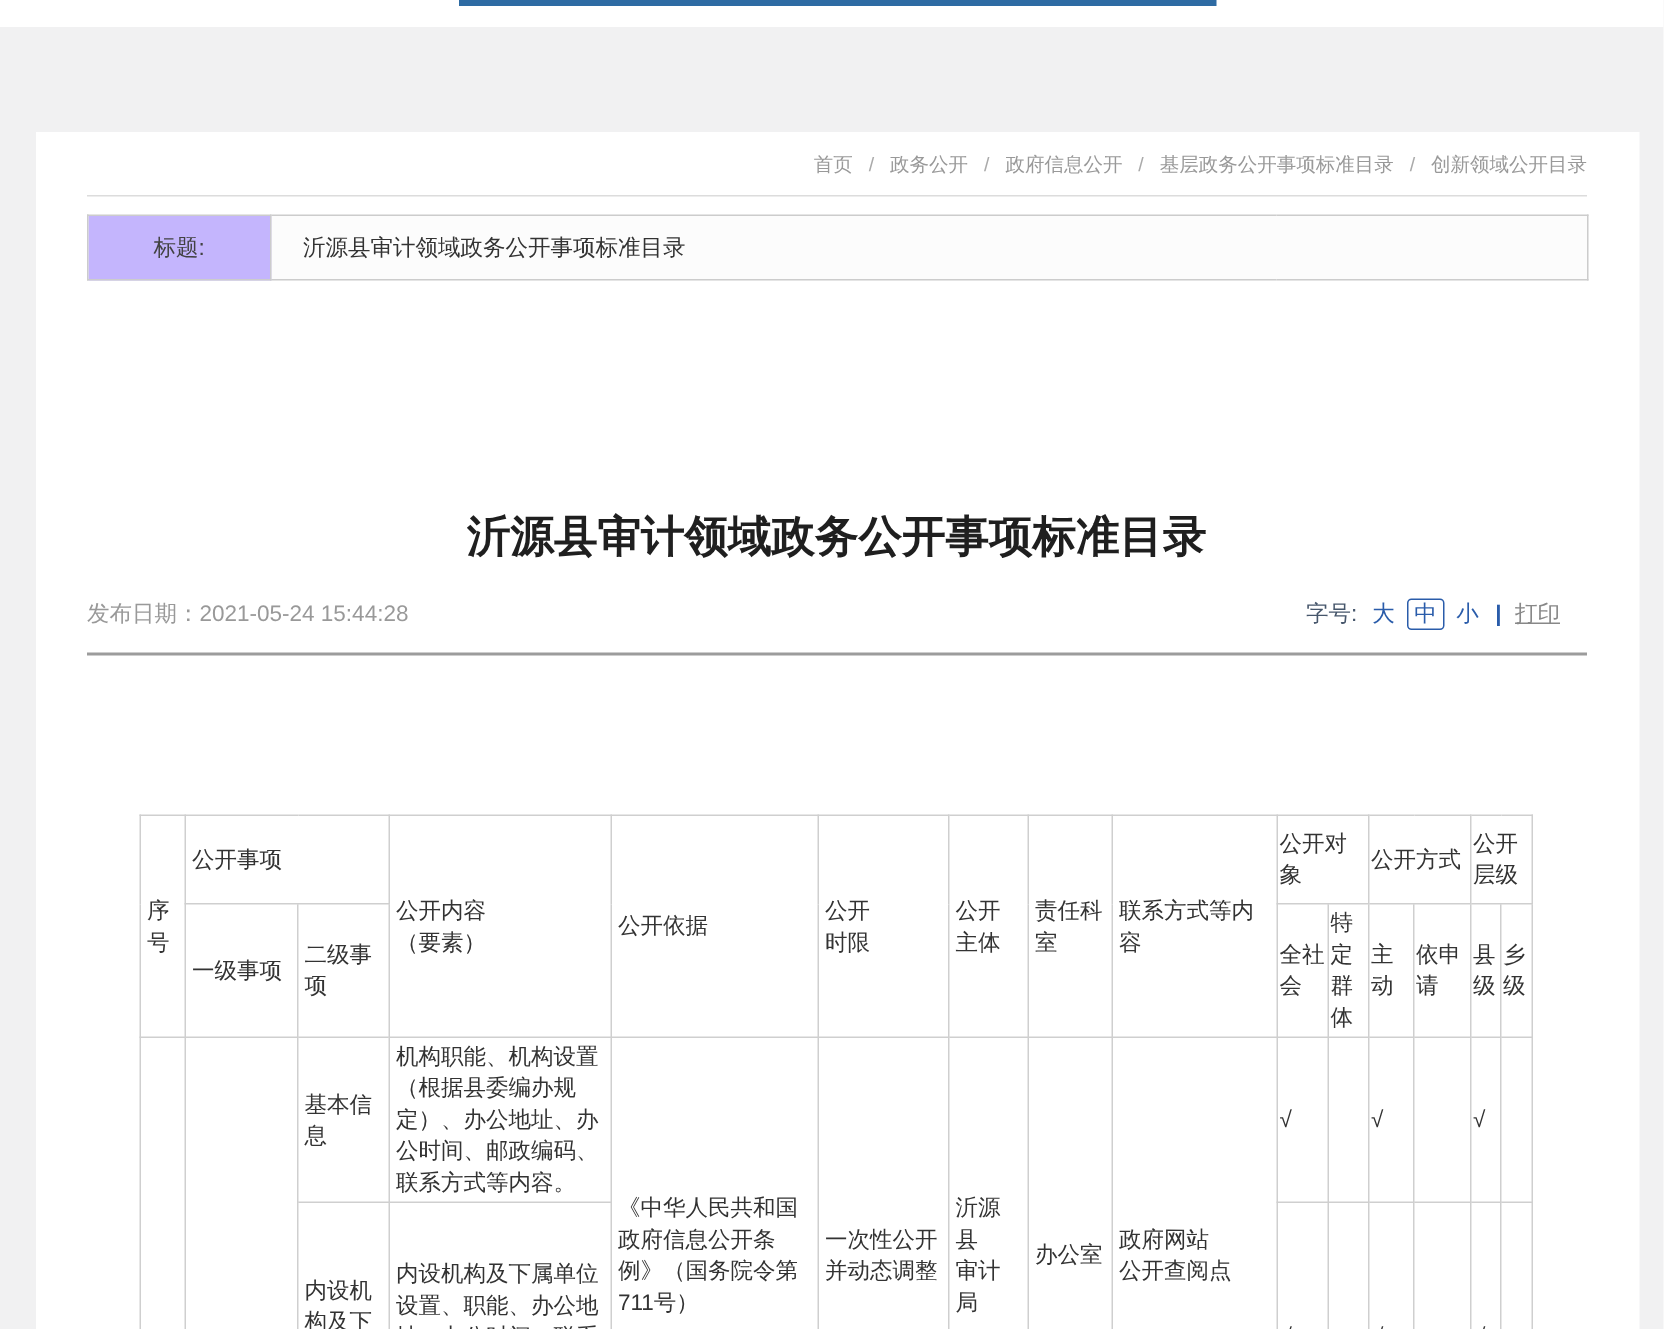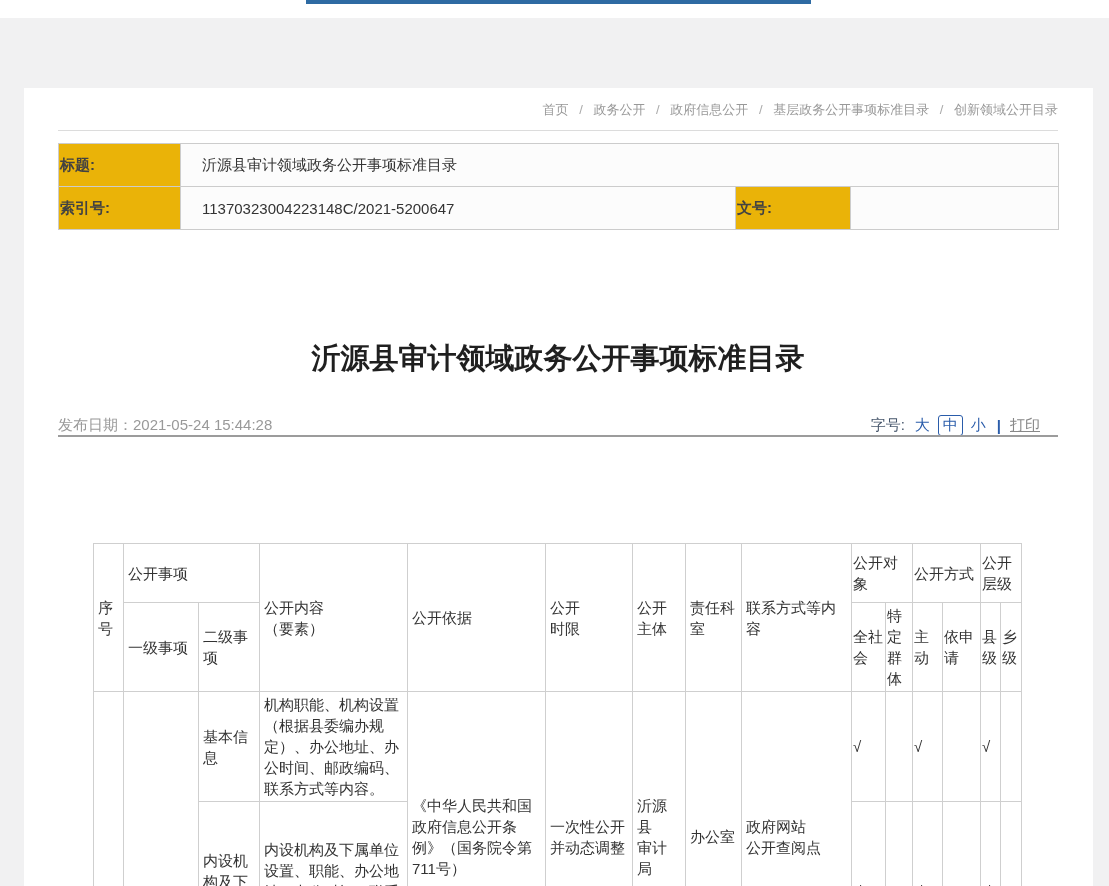--- a/index.html
+++ b/index.html
@@ -13,28 +13,28 @@
   
   .breadcrumb{position:absolute;left:34px;top:13px;width:1000px;font-size:13px;color:#999;text-align:right;}
   .breadcrumb .crumb{color:#999;cursor:pointer;}
   .breadcrumb .sep{color:#aaa;margin:0 7px;}
   .divider1{position:absolute;left:34px;top:42px;width:1000px;height:1px;background:#dcdcdc;}
 
   
   .meta-wrap{position:absolute;left:34px;top:55px;width:1000px;}
   table.meta{border-collapse:collapse;table-layout:fixed;width:1000px;font-size:15px;color:#333;}
   table.meta td{border:1px solid #cccccc;height:40px;vertical-align:middle;}
-  table.meta td.lbl{background:#eab308;color:#424242;font-weight:bold;}
+  table.meta td.lbl{background:#c4b5fd;text-align:center;color:#424242;}
   table.meta td.val{background:#fcfcfc;padding-left:21px;}
 
   
   .art-title{position:absolute;left:34px;top:252px;width:1000px;text-align:center;
              font-size:29px;font-weight:bold;color:#1f1f1f;line-height:36px;}
   .pubrow{position:absolute;left:34px;top:308px;width:1000px;height:26px;display:flex;
-          justify-content:space-between;align-items:center;font-size:15px;margin-top:16px;}
+          justify-content:space-between;align-items:center;font-size:15px;}
   .pubdate{color:#999;}
   .fs-tools{display:flex;align-items:center;padding-right:18px;color:#46566b;text-align:center;}
   .fs-label{margin-right:6px;}
   .fs-btn{color:#2a5caa;margin:0 4px;cursor:pointer;}
   .fs-current{border:1px solid #2a5caa;border-radius:3px;padding:0px 4px;}
   .fs-sep{color:#2a5caa;margin:0 9px 0 7px;font-weight:bold;}
   .print{color:#888;cursor:pointer;text-decoration:underline;}
   .divider2{position:absolute;left:34px;top:347px;width:1000px;height:2px;background:#9c9c9c;}
 
   
@@ -76,26 +76,20 @@
         <colgroup>
             <col style="width:122px">
             <col style="width:555px">
             <col style="width:115px">
             <col style="width:208px">
           </colgroup>
         <tbody>
             <tr>
           <td class="lbl">标题:</td>
           <td class="val" colspan="3">沂源县审计领域政务公开事项标准目录</td>
-        </tr>
-        <tr>
-          <td class="lbl">索引号:</td>
-          <td class="val">11370323004223148C/2021-5200647</td>
-          <td class="lbl">文号:</td>
-          <td class="val"></td>
         </tr>
       </tbody>
         </table>
     </div>
 
     <div class="art-title">沂源县审计领域政务公开事项标准目录</div>
 
     <div class="pubrow">
       <span class="pubdate"><span>发布日期：</span><span>2021-05-24 15:44:28</span></span>
       <span class="fs-tools">

